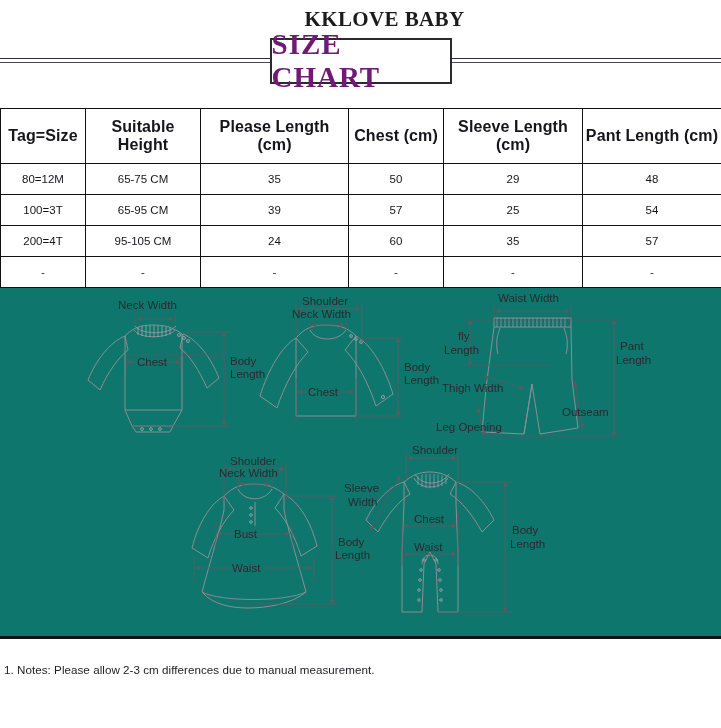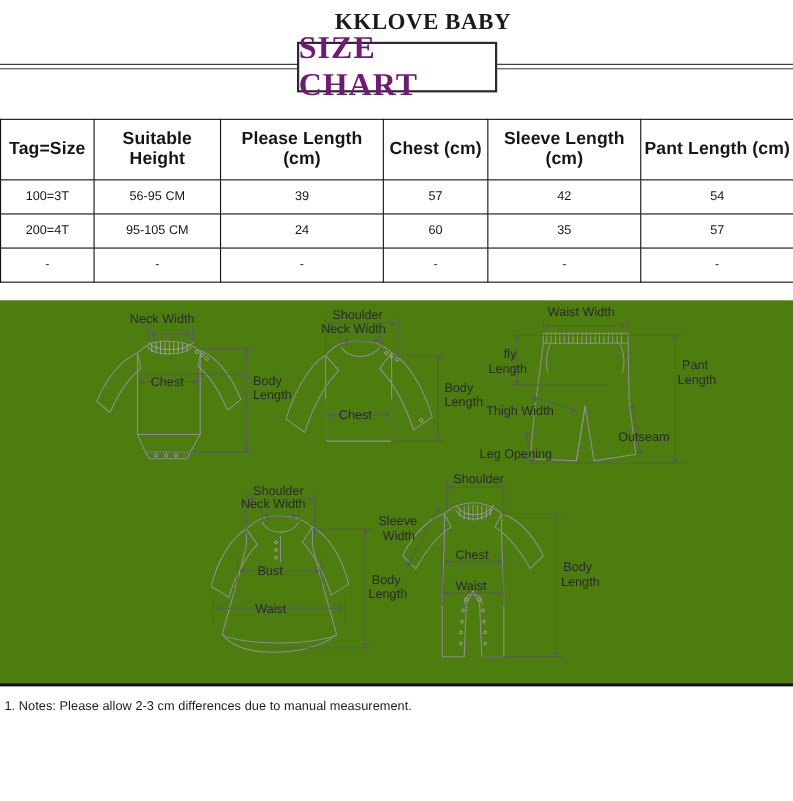--- a/index.html
+++ b/index.html
@@ -110,41 +110,40 @@
   col.c2 { width: 148px; }
   col.c3 { width: 95px; }
   col.c4 { width: 139px; }
   col.c5 { width: 139px; }
 
   
   .diagrams {
     position: relative;
     width: 721px;
     height: 348px;
-    background: #4d7c0f;
-    margin-top: 16px;
+    background: #0f766e;
   }
   .diagrams svg { display: block; }
   .dg {
     position: absolute;
   }
   .dg.d1 { left: 78px;  top: 4px; }
   .dg.d2 { left: 252px; top: 4px; }
   .dg.d3 { left: 436px; top: 0px; }
   .dg.d4 { left: 180px; top: 164px; }
   .dg.d5 { left: 342px; top: 156px; }
 
   
   .notes-sep {
     width: 721px;
     height: 3px;
     background: #111;
   }
   .notes {
-    padding: 10px 4px 0 4px;
+    padding: 23px 4px 0 4px;
   }
   .note {
     font-size: 11.6px;
     color: #1c1c20;
     line-height: 15px;
     margin-bottom: 15px;
     letter-spacing: 0.05px;
   }
 </style>
 </head>
@@ -177,25 +176,33 @@
         <th>Tag=Size</th>
         <th>Suitable Height</th>
         <th>Please Length (cm)</th>
         <th>Chest (cm)</th>
         <th>Sleeve Length (cm)</th>
         <th>Pant Length (cm)</th>
       </tr>
     </thead>
     <tbody>
       <tr>
+        <td>80=12M</td>
+        <td>65-75 CM</td>
+        <td>35</td>
+        <td>50</td>
+        <td>29</td>
+        <td>48</td>
+      </tr>
+      <tr>
         <td>100=3T</td>
-        <td>56-95 CM</td>
+        <td>65-95 CM</td>
         <td>39</td>
         <td>57</td>
-        <td>42</td>
+        <td>25</td>
         <td>54</td>
       </tr>
       <tr>
         <td>200=4T</td>
         <td>95-105 CM</td>
         <td>24</td>
         <td>60</td>
         <td>35</td>
         <td>57</td>
       </tr>

